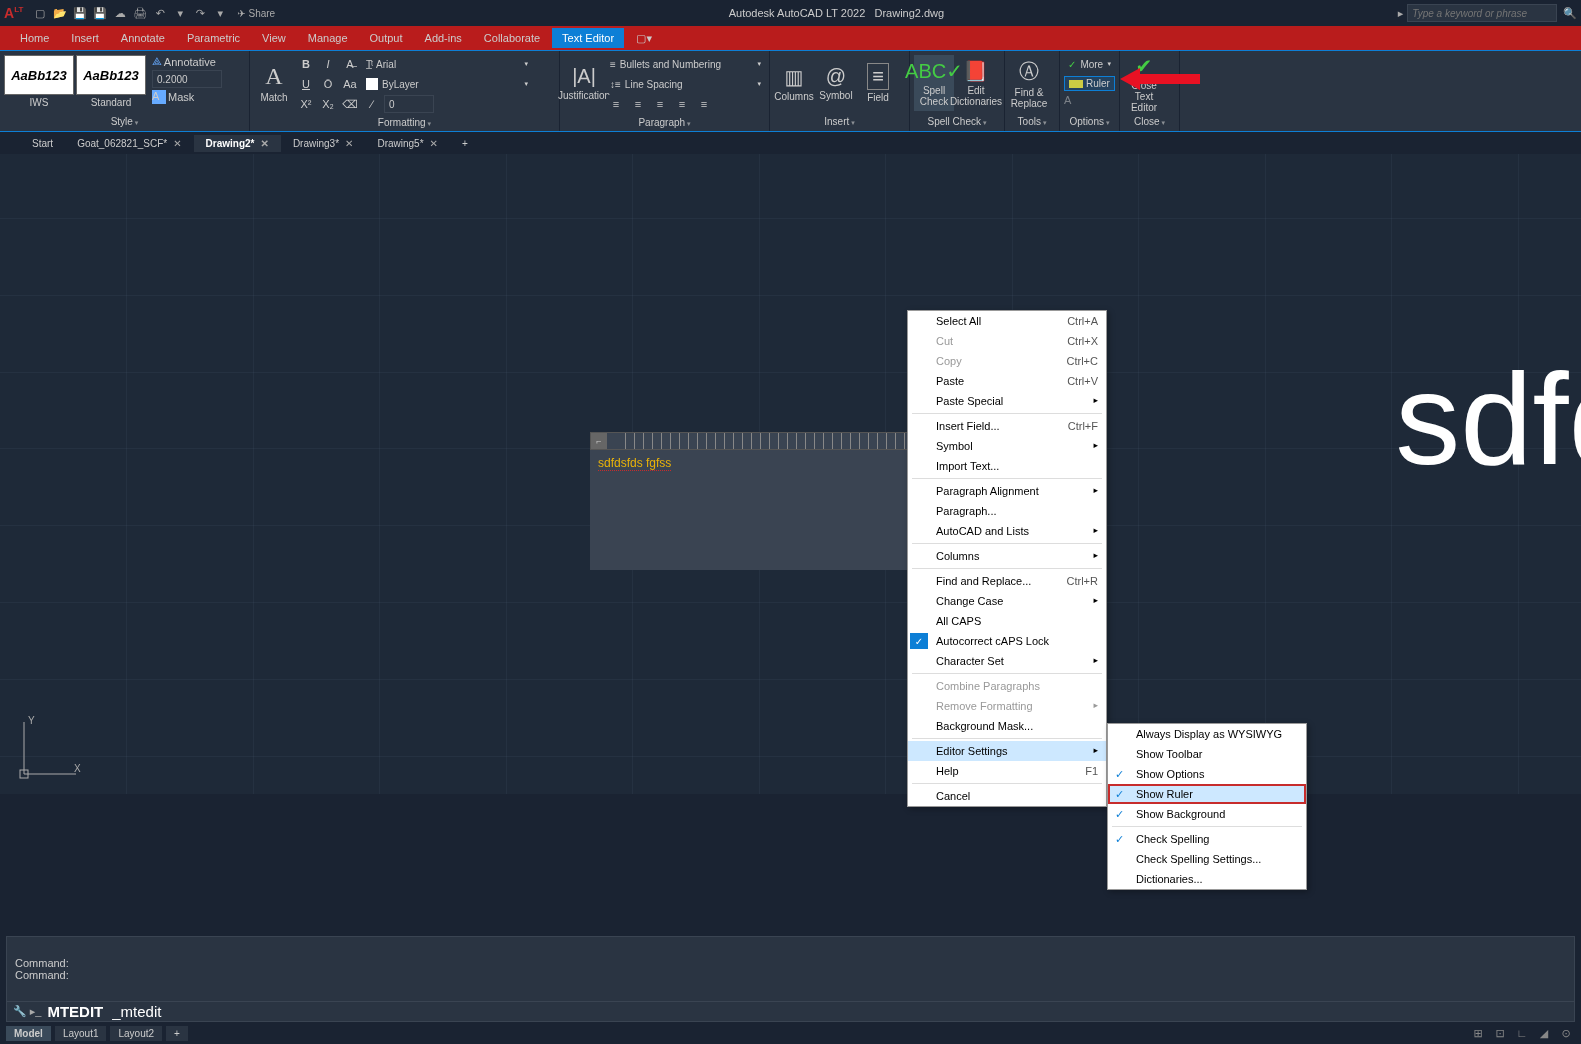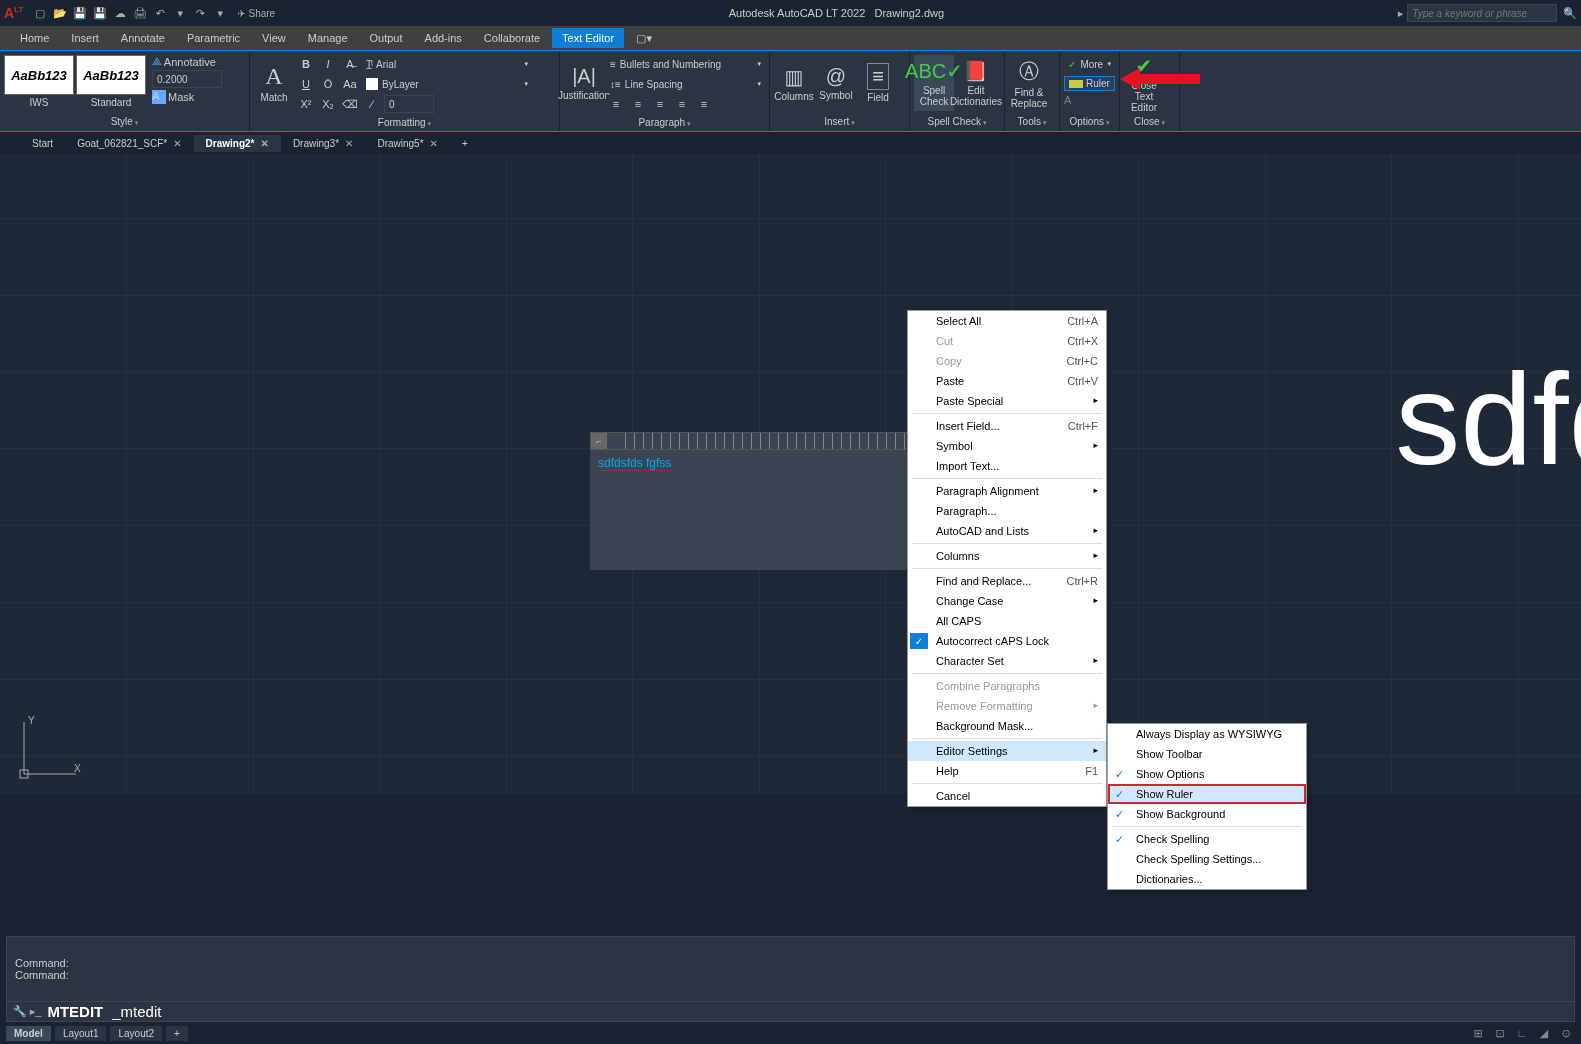--- a/index.html
+++ b/index.html
@@ -10,21 +10,21 @@
 .titlebar .logo { color: #c72c2c; font-weight: bold; font-size: 14px; margin-right: 2px; }
 .titlebar .logo sup { color: #c72c2c; font-size: 8px; }
 .qat { display: flex; gap: 2px; margin-left: 6px; }
 .qat-btn { width: 18px; height: 18px; display: flex; align-items: center; justify-content: center; color: #aaa; }
 .titlebar .center { flex: 1; text-align: center; color: #ccc; font-size: 11px; }
 .titlebar .search { width: 150px; height: 18px; background: #2a3442; border: 1px solid #3a4452; color: #888; font-style: italic; padding: 0 4px; font-size: 10px; }
 .titlebar .search-icon { margin-left: 6px; color: #ccc; }
 .share { color: #aaa; font-size: 10px; margin-left: 8px; }
 
 
-.menubar { height: 24px; background: #404040; display: flex; align-items: center; padding-left: 10px; gap: 2px; }
+.menubar { height: 24px; background: #b91c1c; display: flex; align-items: center; padding-left: 10px; gap: 2px; }
 .menu-item { padding: 4px 10px; color: #ccc; font-size: 11px; cursor: pointer; }
 .menu-item.active { background: #0d7fd6; color: #fff; }
 
 
 .ribbon { height: 82px; background: #2a3442; border-top: 1px solid #0d7fd6; border-bottom: 1px solid #0d7fd6; display: flex; }
 .ribbon-panel { border-right: 1px solid #1a2332; display: flex; flex-direction: column; padding: 2px; }
 .panel-content { flex: 1; display: flex; align-items: flex-start; gap: 2px; padding: 2px; }
 .panel-label { text-align: center; font-size: 10px; color: #ccc; padding: 2px 0; background: #2a3442; }
 .panel-label::after { content: " ▾"; font-size: 7px; opacity: 0.6; }
 
@@ -59,21 +59,21 @@
 .grid-line-v { position: absolute; top: 0; bottom: 0; width: 1px; background: rgba(80,100,120,0.15); }
 .grid-line-h { position: absolute; left: 0; right: 0; height: 1px; background: rgba(80,100,120,0.15); }
 
 .big-text { position: absolute; right: -60px; top: 190px; font-size: 130px; color: #fff; font-family: Arial; white-space: nowrap; }
 
 .text-editor { position: absolute; left: 590px; top: 278px; width: 400px; }
 .ruler { height: 18px; background: #3a4452; border: 1px solid #555; position: relative; display: flex; }
 .ruler-marks { flex: 1; background: repeating-linear-gradient(to right, transparent 0, transparent 8px, #888 8px, #888 9px); height: 100%; margin: 0 10px; position: relative; }
 .ruler-corner { width: 16px; height: 16px; background: #666; color: #ccc; display: flex; align-items: center; justify-content: center; font-size: 9px; }
 .ruler-diamond { position: absolute; right: -4px; top: 4px; width: 10px; height: 10px; background: #aaa; transform: rotate(45deg); }
-.text-area { background: #3a4452; min-height: 120px; padding: 6px 8px; font-size: 12px; color: #0ea5e9; }
+.text-area { background: #3a4452; min-height: 120px; padding: 6px 8px; font-size: 12px; color: #eab308; }
 .text-area .typed { border-bottom: 1px dotted #c72c2c; }
 
 
 .ucs { position: absolute; left: 14px; bottom: 10px; }
 .ucs-line { stroke: #aaa; stroke-width: 1; }
 
 
 .context-menu { position: absolute; left: 907px; top: 310px; width: 200px; background: #fff; border: 1px solid #999; box-shadow: 2px 2px 6px rgba(0,0,0,0.3); font-size: 11px; color: #000; z-index: 200; }
 .ctx-item { padding: 4px 8px 4px 28px; position: relative; display: flex; }
 .ctx-item.disabled { color: #999; }

